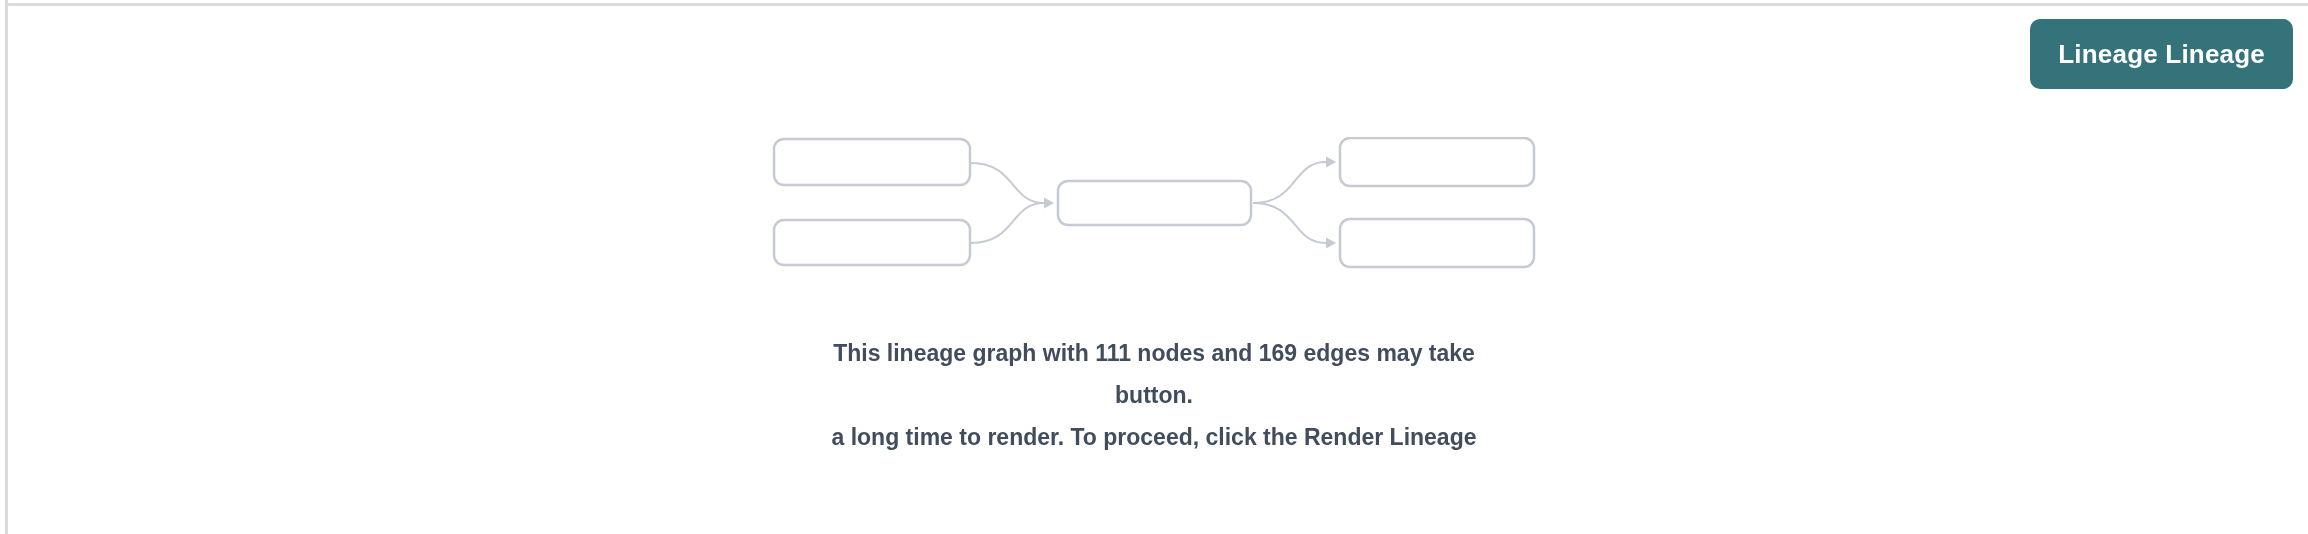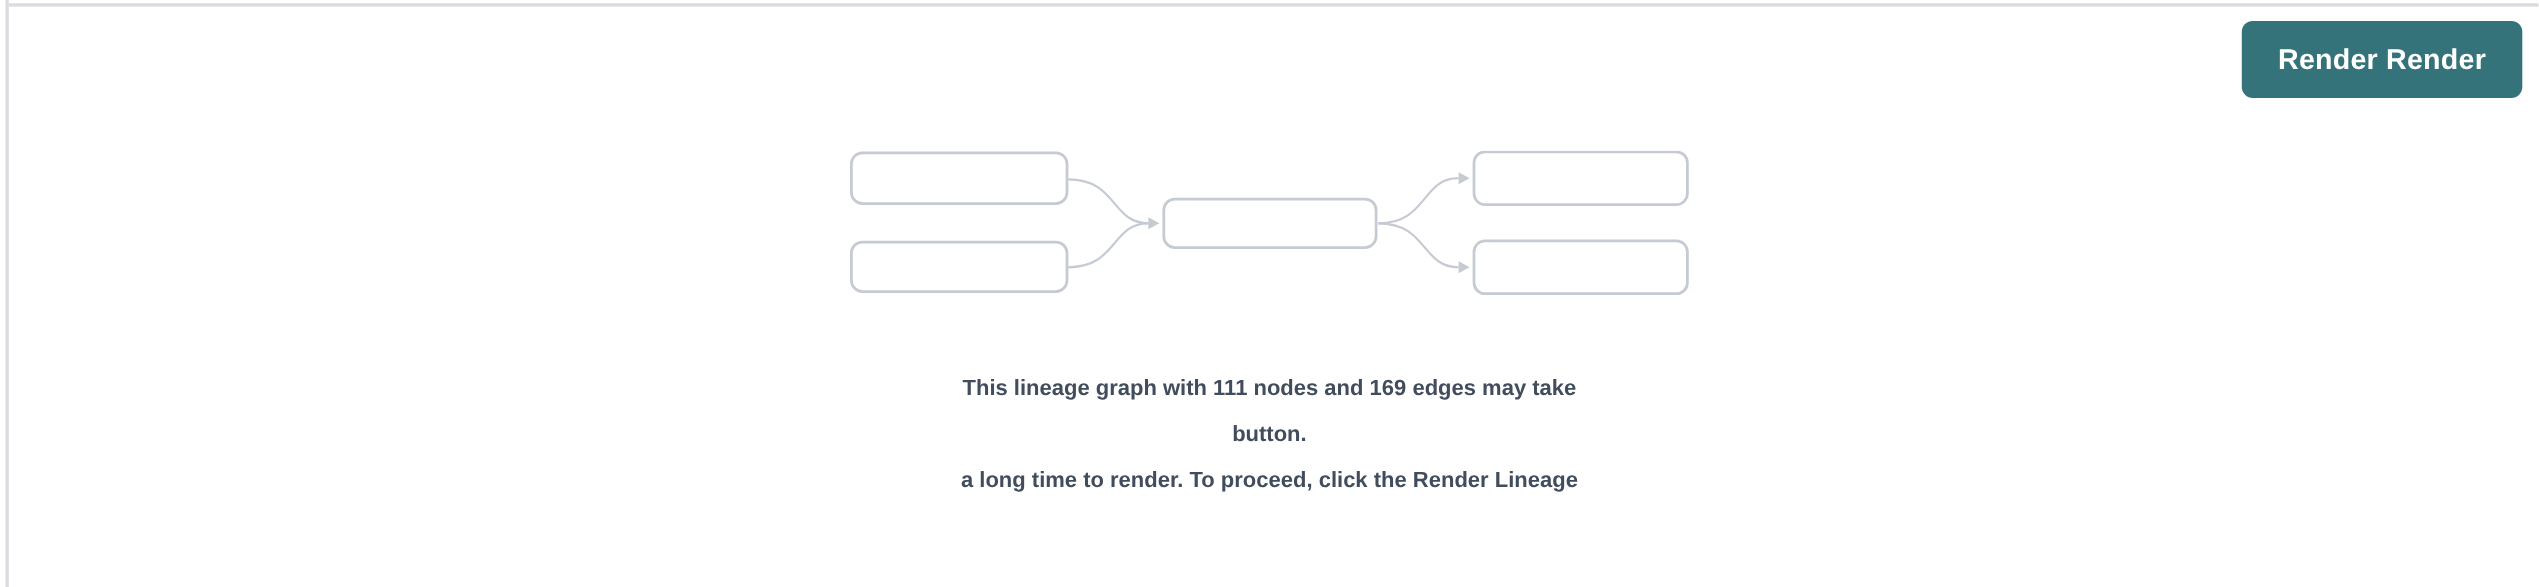--- a/index.html
+++ b/index.html
@@ -70,34 +70,34 @@
   }
 
   .render-warning {
     position: absolute;
     top: 332px;
     left: 50%;
     transform: translateX(-50%);
     width: 820px;
     text-align: center;
     color: var(--message-text, #414c5d);
-    font-size: 20px;
+    font-size: 23px;
     font-weight: 700;
     line-height: 42px;
   }
 </style>
 </head>
 <body>
 
 <div class="app">
 
   <div class="panel-left-border"></div>
   <div class="panel-top-border"></div>
 
-  <button class="render-btn">Render Render</button>
+  <button class="render-btn">Lineage Lineage</button>
 
   <svg class="placeholder-graphic" viewBox="0 0 764 132" xmlns="http://www.w3.org/2000/svg" aria-hidden="true">
 
     <rect class="node-box" x="2" y="2" width="196" height="46" rx="10"></rect>
     <rect class="node-box" x="2" y="83" width="196" height="45" rx="10"></rect>
 
     <rect class="node-box" x="286" y="44" width="193" height="44" rx="10"></rect>
 
     <rect class="node-box" x="568" y="1" width="194" height="48" rx="10"></rect>
     <rect class="node-box" x="568" y="82" width="194" height="48" rx="10"></rect>

